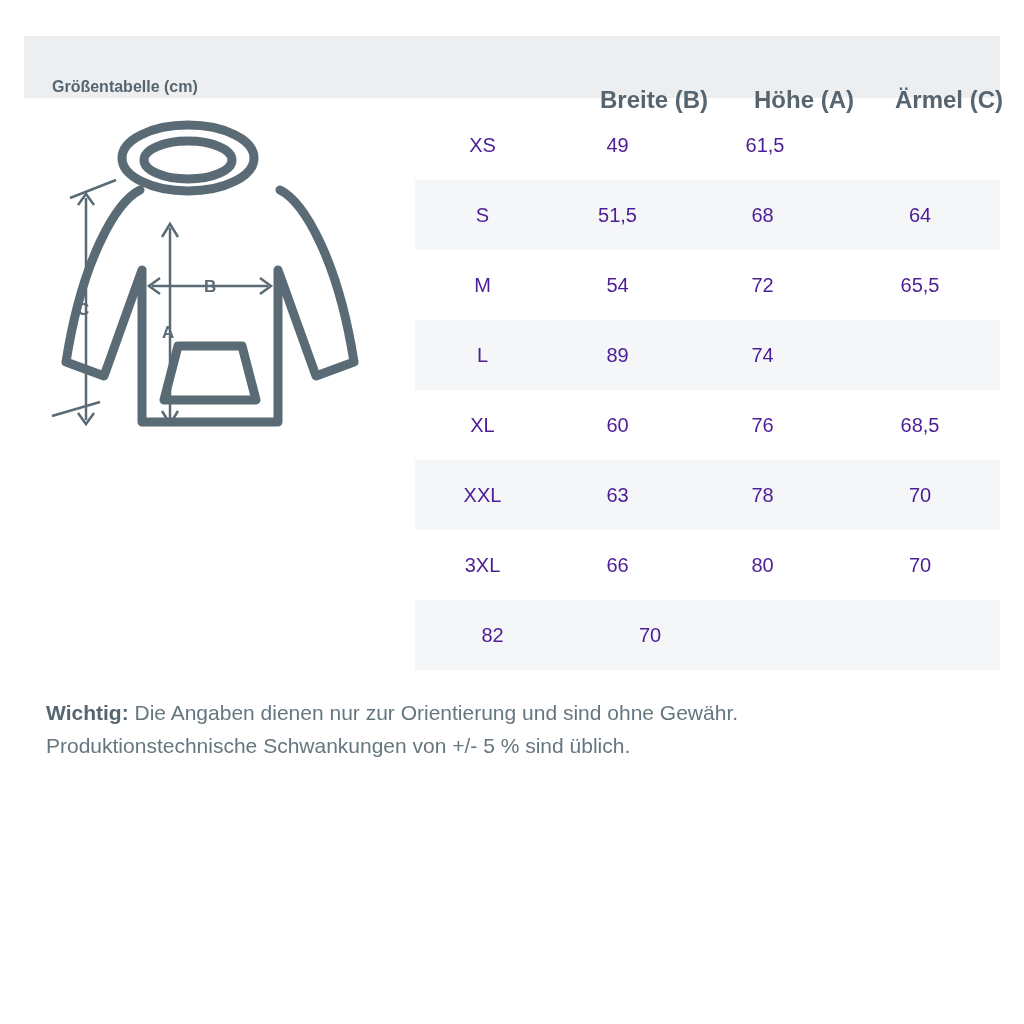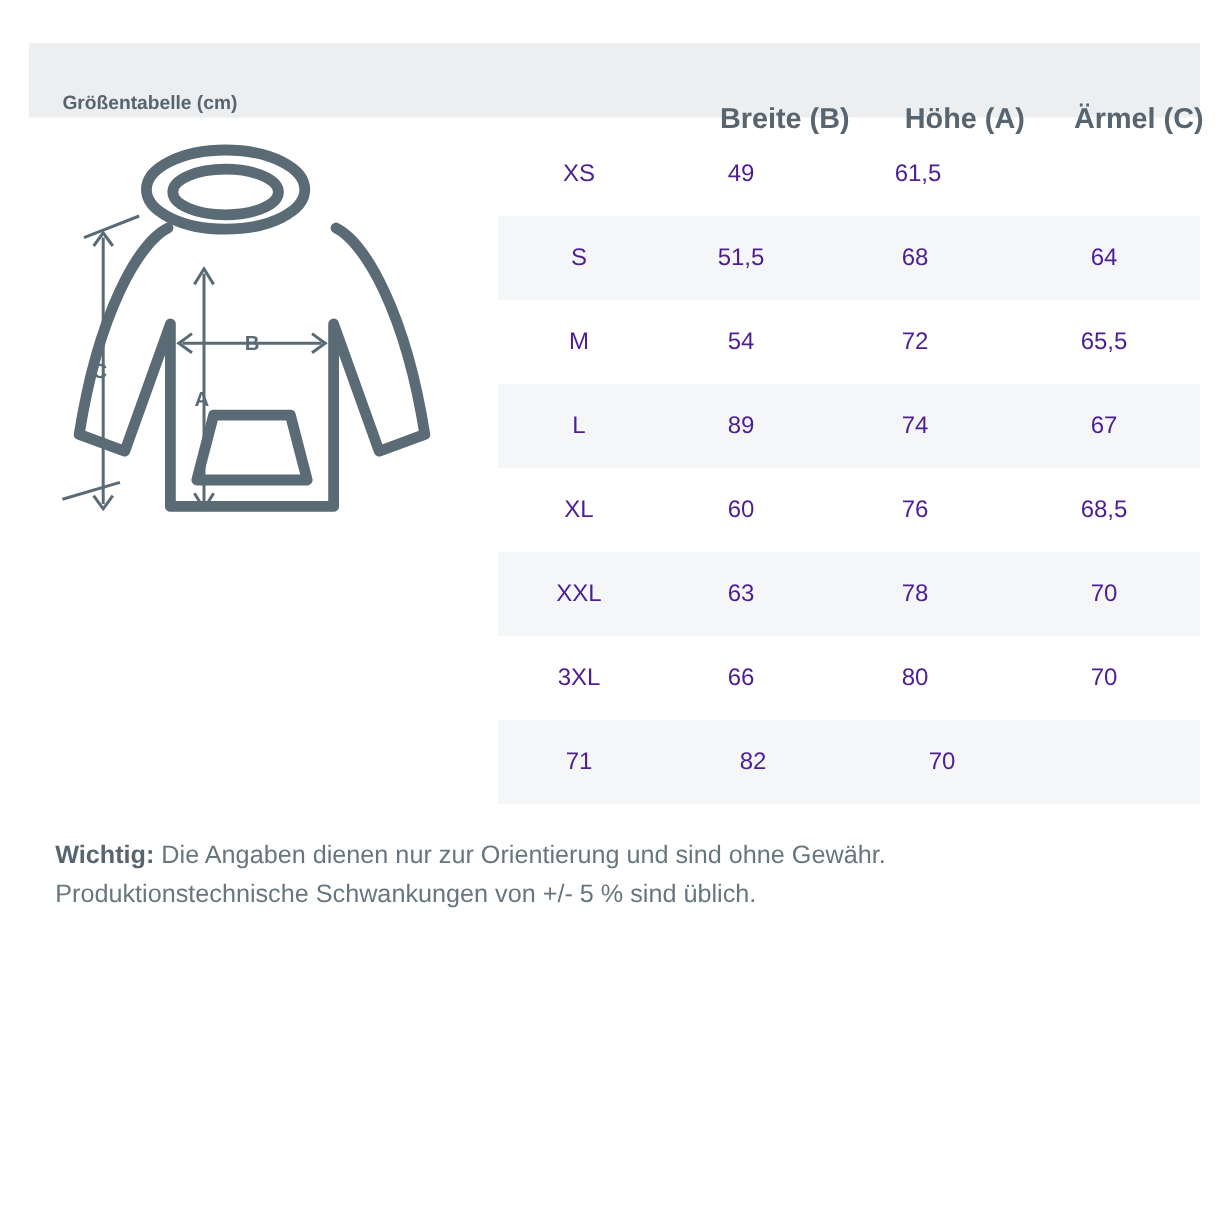--- a/index.html
+++ b/index.html
@@ -187,21 +187,20 @@
       <div class="cell c-size">M</div>
       <div class="cell c-width">54</div>
       <div class="cell c-height">72</div>
       <div class="cell c-sleeve">65,5</div>
     </div>
 
     <div class="row alt">
       <div class="cell c-size">L</div>
       <div class="cell c-width">89</div>
       <div class="cell c-height">74</div>
-      <div class="cell c-sleeve">67</div>
     </div>
 
     <div class="row">
       <div class="cell c-size">XL</div>
       <div class="cell c-width">60</div>
       <div class="cell c-height">76</div>
       <div class="cell c-sleeve">68,5</div>
     </div>
 
     <div class="row alt">
@@ -212,21 +211,20 @@
     </div>
 
     <div class="row">
       <div class="cell c-size">3XL</div>
       <div class="cell c-width">66</div>
       <div class="cell c-height">80</div>
       <div class="cell c-sleeve">70</div>
     </div>
 
     <div class="row alt">
-      <div class="cell c-width">71</div>
       <div class="cell c-height">82</div>
       <div class="cell c-sleeve">70</div>
     </div>
 
   </div>
 
   <div class="note">
     <b>Wichtig:</b><span> Die Angaben dienen nur zur Orientierung und sind ohne Gewähr.</span>
     <span class="note-line2">Produktionstechnische Schwankungen von +/- 5 % sind üblich.</span>
   </div>

